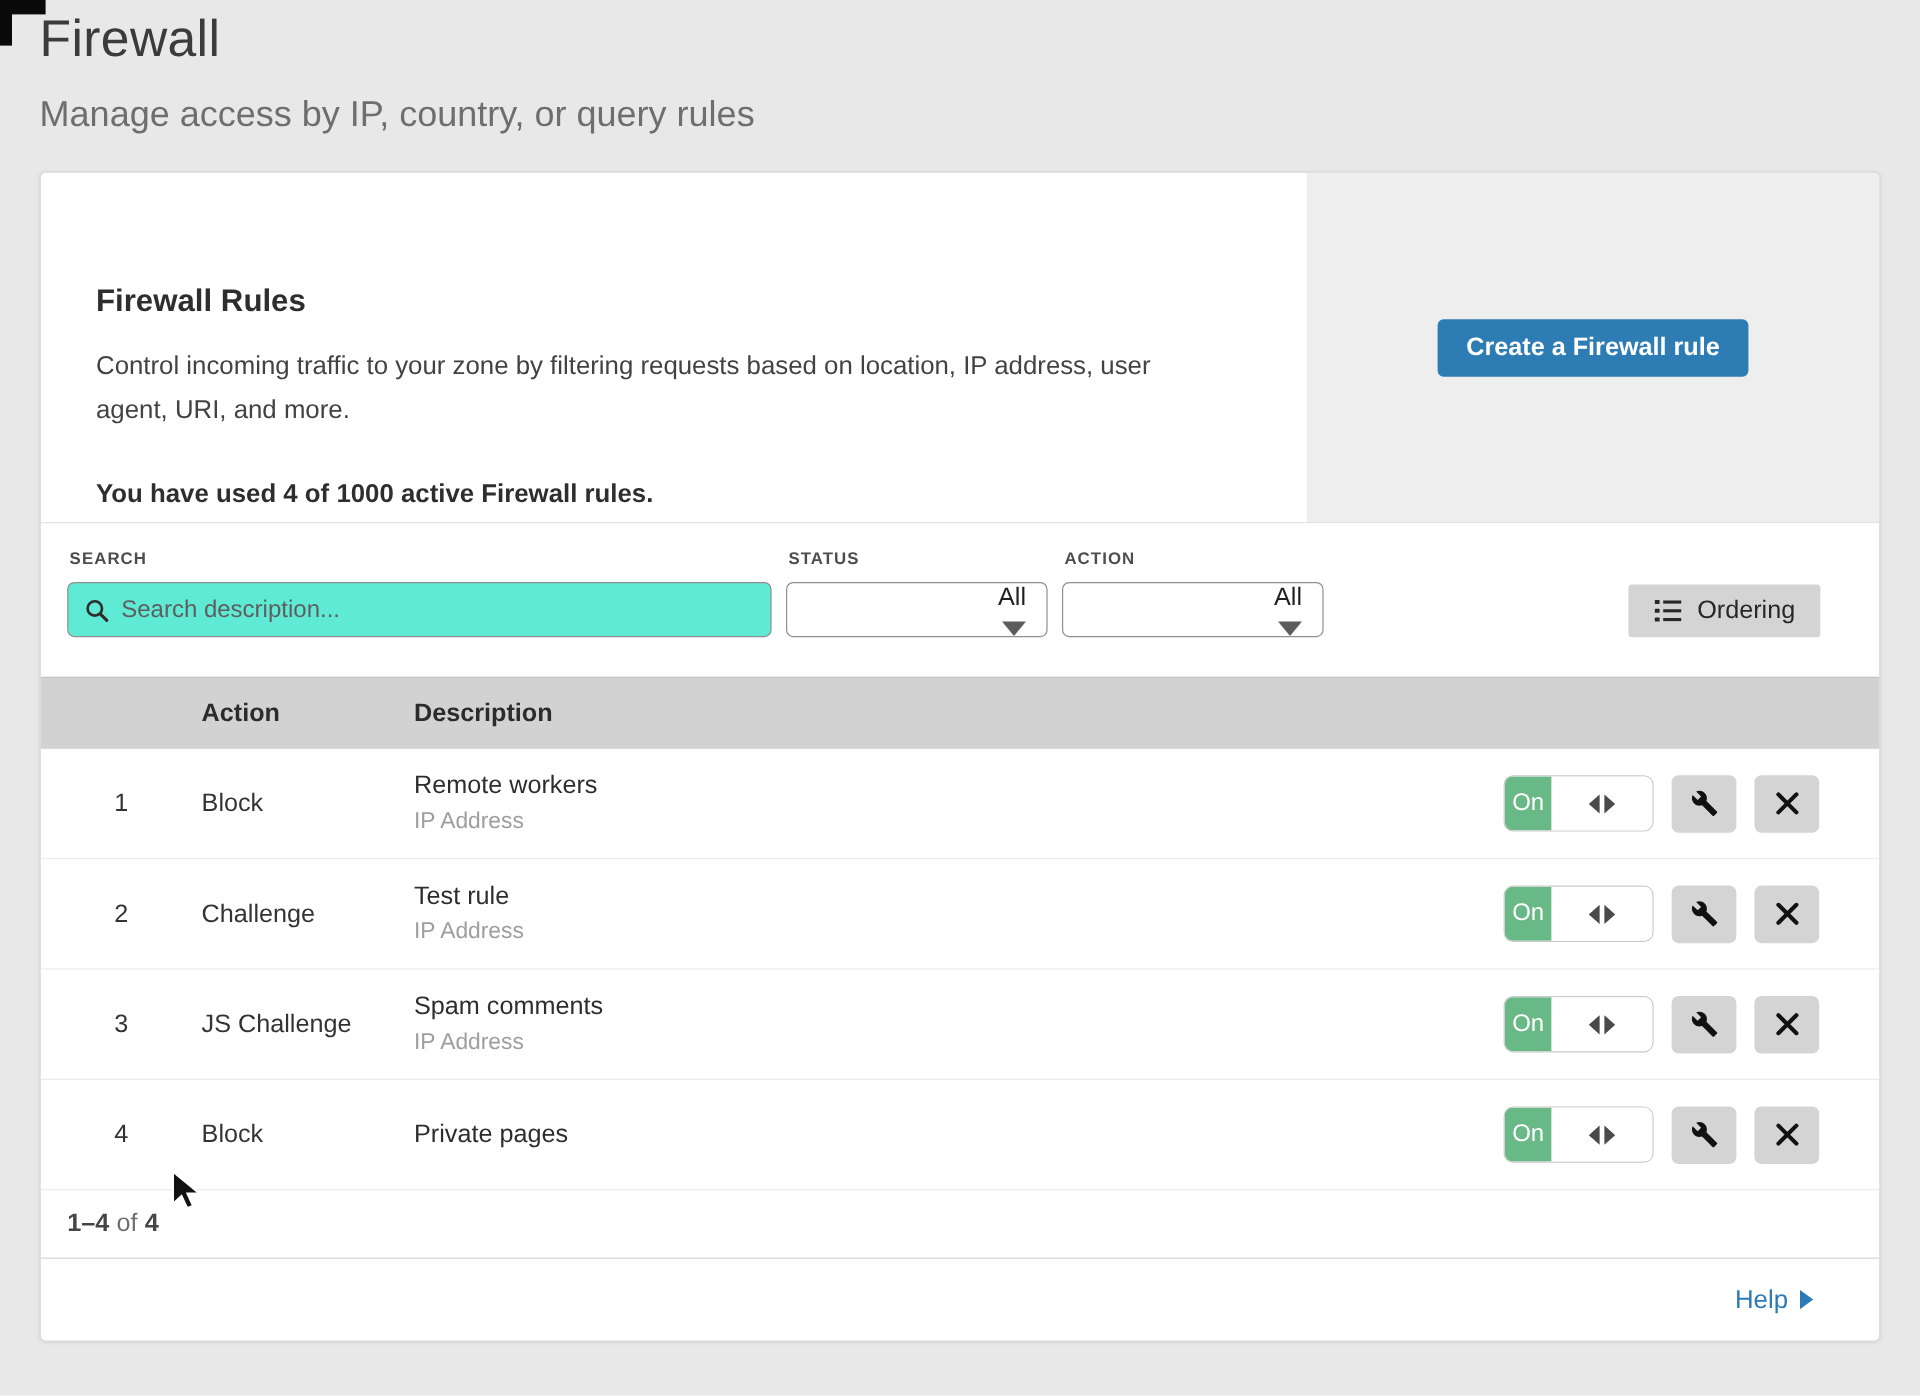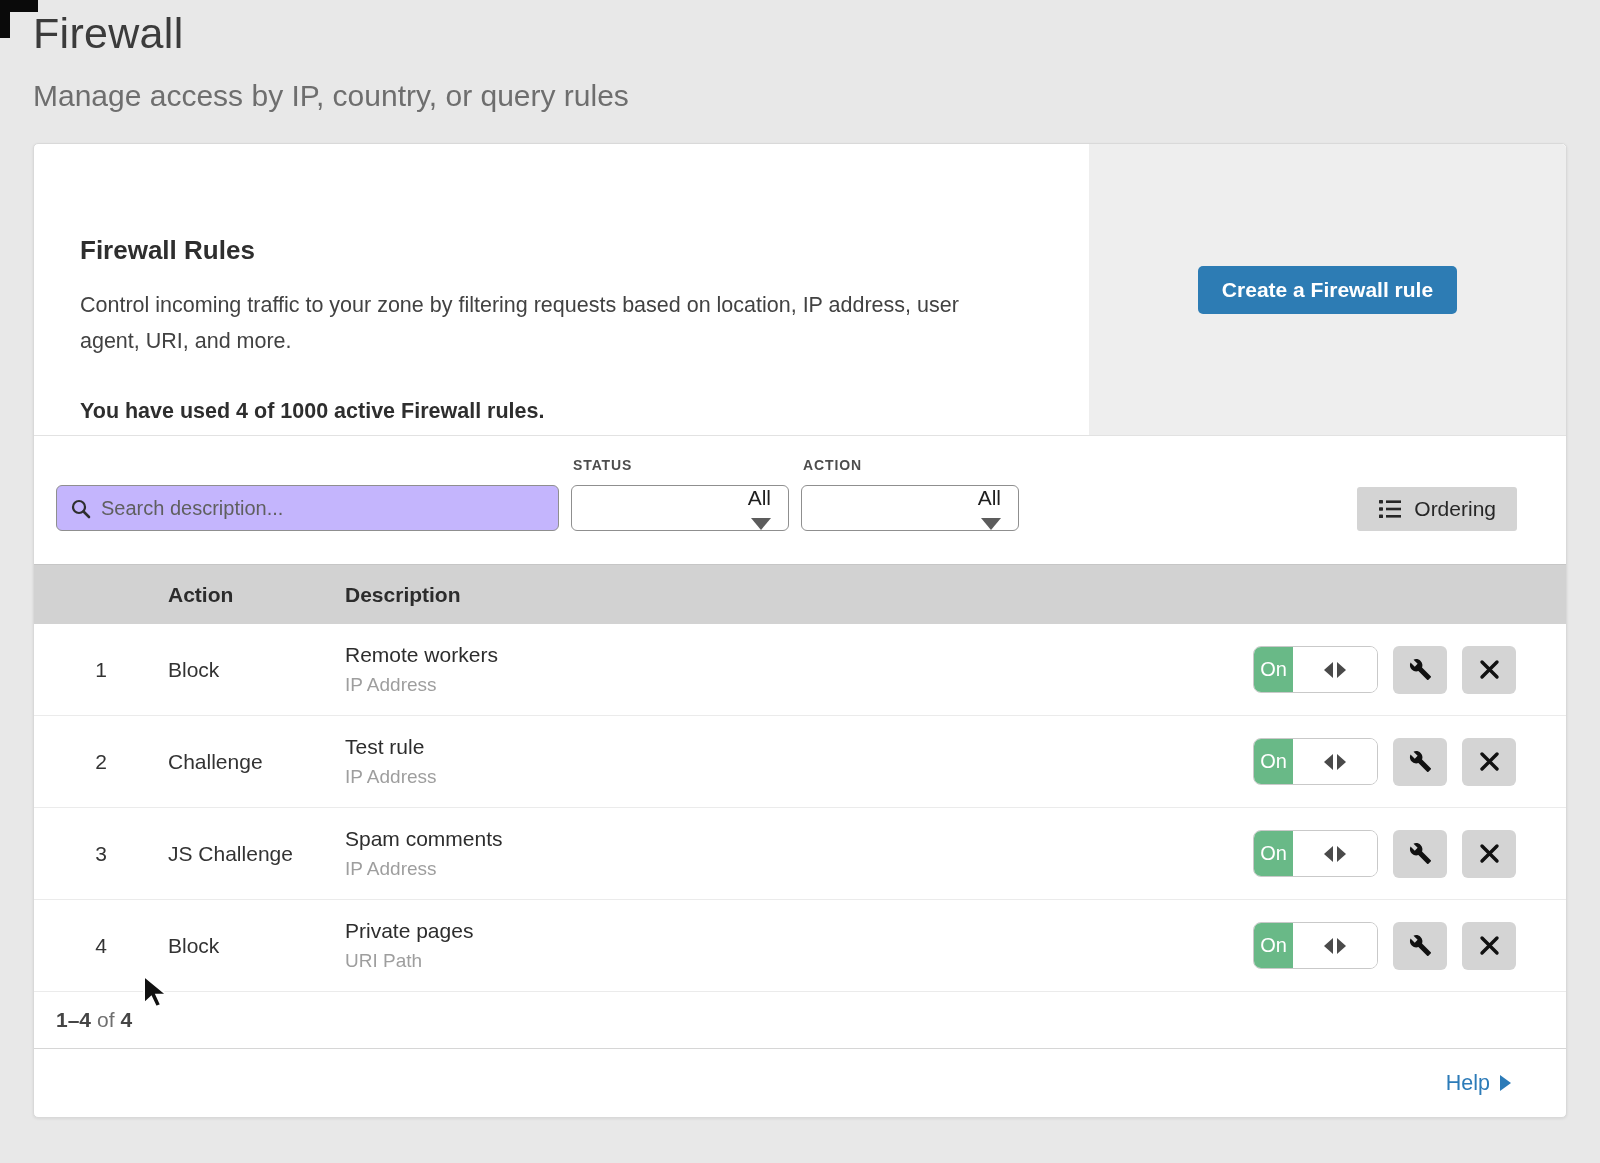--- a/index.html
+++ b/index.html
@@ -39,21 +39,21 @@
     background:var(--accent-blue,#2d7cb4); color:#fff;
     font-family:inherit; font-size:21px; font-weight:bold;
     border:none; border-radius:5px; padding:12px 24px; cursor:pointer;
   }
 
   
   .filters { display:flex; align-items:flex-end; padding:21px 49px 33px 22px; flex:0 0 auto; }
   .filter-group { margin-right:12px; }
   .filter-label { font-size:14px; font-weight:bold; color:#4d4d4d; letter-spacing:.9px; margin:0 0 12px 2px; }
   .search-box {
-    width:503px; height:46px; background:#c4b5fd;
+    width:587px; height:46px; background:#5eead4;
     border:1.5px solid #8f8f8f; border-radius:6px;
     display:flex; align-items:center; padding:0 13px;
   }
   .search-box svg { flex:0 0 auto; margin-right:10px; }
   .search-input { border:none; outline:none; background:transparent; flex:1; font-family:inherit; font-size:20px; color:#333; }
   .search-input::placeholder { color:#5f5f5f; }
   .select {
     width:218px; height:46px; background:#fff;
     border:1.5px solid #8f8f8f; border-radius:6px;
     display:flex; align-items:flex-end; justify-content:space-between;
@@ -130,20 +130,21 @@
       <div class="rules-desc">Control incoming traffic to your zone by filtering requests based on location, IP address, user agent, URI, and more.</div>
       <div class="rules-usage">You have used 4 of 1000 active Firewall rules.</div>
     </div>
     <div class="top-right">
       <button class="create-btn">Create a Firewall rule</button>
     </div>
   </div>
 
   <div class="filters">
     <div class="filter-group">
+      <div class="filter-label">SEARCH</div>
       <div class="search-box">
         <svg width="21" height="21" viewBox="0 0 21 21">
           <circle cx="9" cy="9" r="6" fill="none" stroke="#2e2e2e" stroke-width="2.2"></circle>
           <line x1="13.5" y1="13.5" x2="19" y2="19" stroke="#2e2e2e" stroke-width="2.6" stroke-linecap="round"></line>
         </svg>
         <input class="search-input" type="text" placeholder="Search description..." style="">
       </div>
     </div>
 
     <div class="filter-group">
@@ -265,21 +266,20 @@
         </svg>
       </button>
     </div>
   </div>
 
   <div class="rule-row">
     <div class="cell-priority">4</div>
     <div class="cell-action">Block</div>
     <div class="cell-desc">
       <div class="desc-title">Private pages</div>
-      <div class="desc-subtitle">URI Path</div>
     </div>
     <div class="cell-controls">
       <div class="toggle">
         <div class="toggle-on">On</div>
         <div class="toggle-handle">
           <span class="tri-left"></span>
             <span class="tri-right"></span>
         </div>
       </div>
       <button class="icon-btn">

